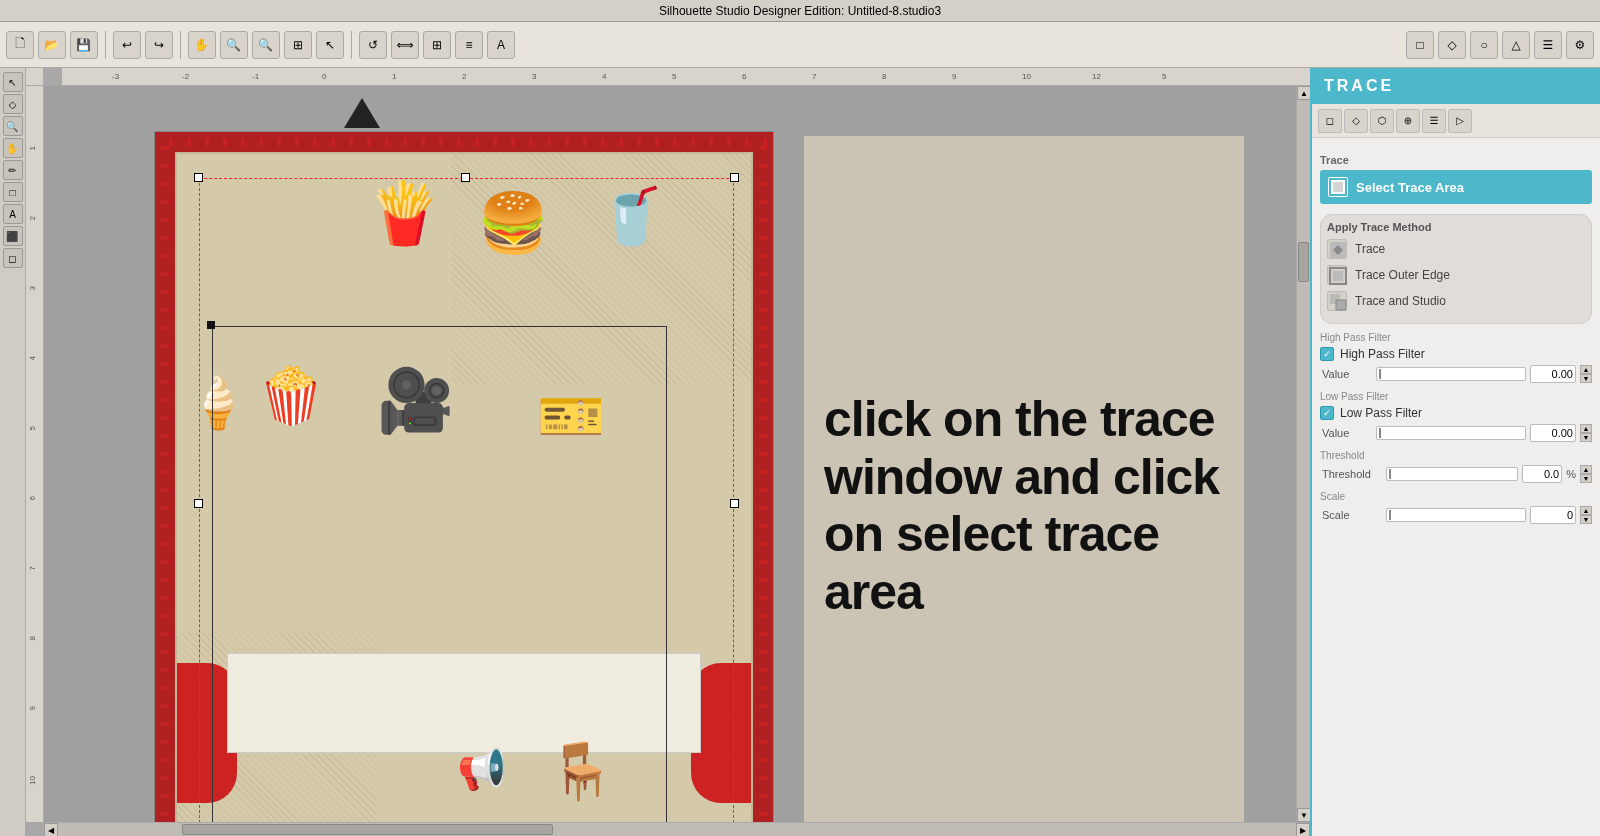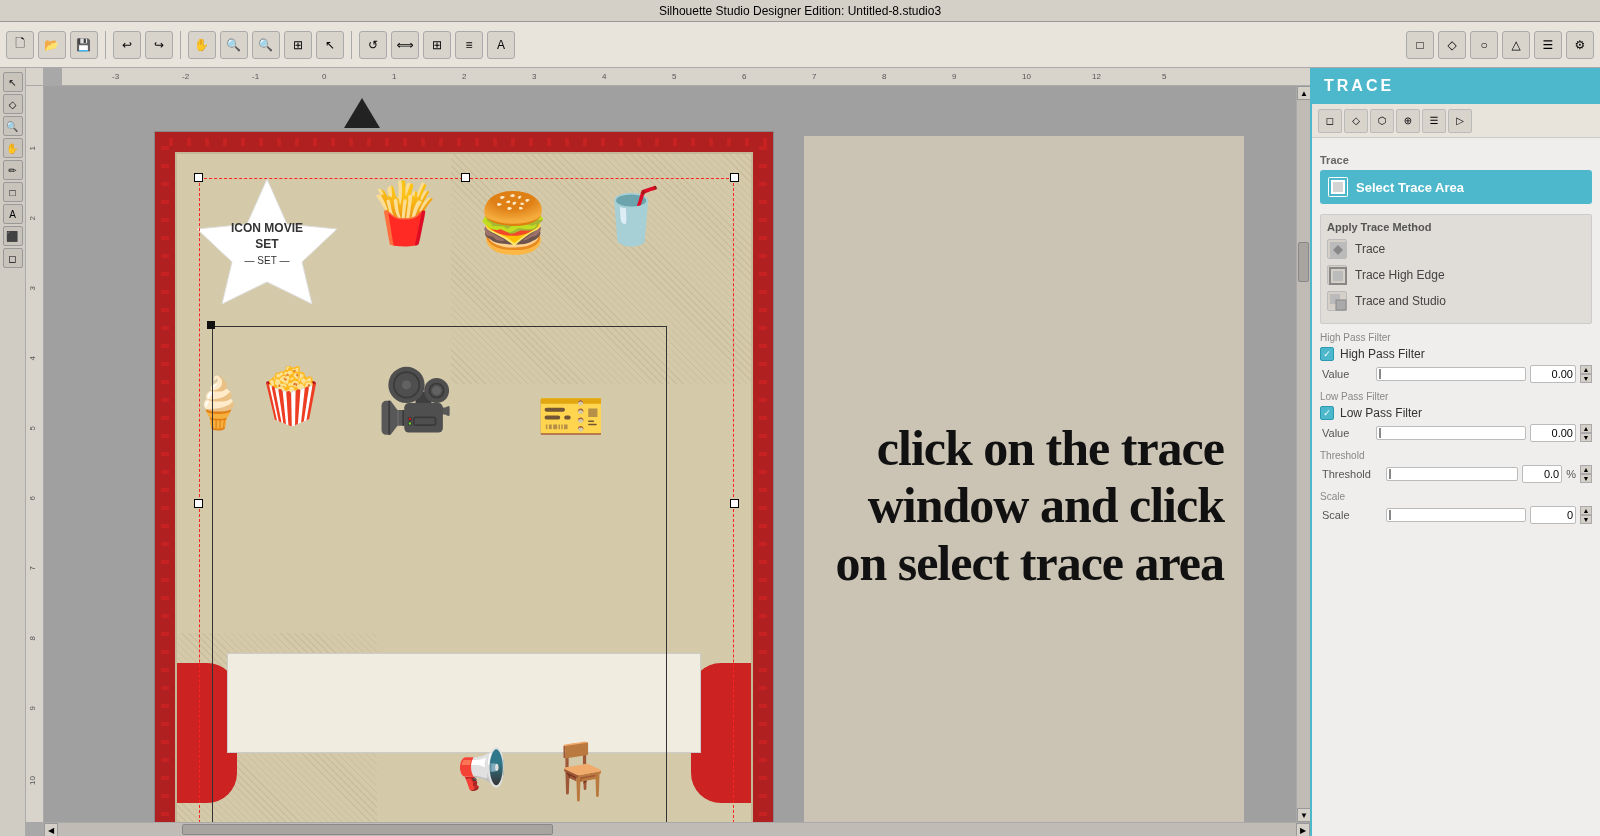--- a/index.html
+++ b/index.html
@@ -449,29 +449,20 @@
           <div style="position: absolute; top: 6px; left: 0; right: 0; height: 8px; background: repeating-linear-gradient(90deg, transparent 0, transparent 14px, #cc2222 14px, #cc2222 18px); opacity: 0.8;"></div>
 
           <div style="position: absolute; top: 0; bottom: 0; left: 6px; width: 8px; background: repeating-linear-gradient(180deg, transparent 0, transparent 14px, #cc2222 14px, #cc2222 18px); opacity: 0.8;"></div>
           <div style="position: absolute; top: 0; bottom: 0; right: 6px; width: 8px; background: repeating-linear-gradient(180deg, transparent 0, transparent 14px, #cc2222 14px, #cc2222 18px); opacity: 0.8;"></div>
 
           <div style="position: absolute; top: 22px; left: 22px; right: 22px; bottom: 22px; background: #d4c9a8;">
 
             <div style="position: absolute; top: 0; right: 0; width: 300px; height: 230px; background: repeating-linear-gradient(45deg, transparent, transparent 4px, rgba(100,80,50,0.15) 4px, rgba(100,80,50,0.15) 5px); opacity: 0.6;"></div>
             <div style="position: absolute; bottom: 0; left: 0; width: 200px; height: 200px; background: repeating-linear-gradient(45deg, transparent, transparent 4px, rgba(100,80,50,0.15) 4px, rgba(100,80,50,0.15) 5px); opacity: 0.6;"></div>
 
-            <div style="position: absolute; top: 20px; left: 10px; width: 160px; height: 130px;">
-              
-              <svg viewBox="0 0 160 130" width="160" height="130">
-                <polygon points="80,5 100,50 150,55 115,88 125,130 80,108 35,130 45,88 10,55 60,50" fill="white" stroke="#ddd" stroke-width="1"></polygon>
-                <text x="80" y="58" text-anchor="middle" font-size="12" font-weight="bold" font-family="Arial" fill="#333">ICON MOVIE</text>
-                <text x="80" y="74" text-anchor="middle" font-size="12" font-weight="bold" font-family="Arial" fill="#333">SET</text>
-                <text x="80" y="90" text-anchor="middle" font-size="10" font-family="Arial" fill="#333">— SET —</text>
-              </svg>
-            </div>
 
             <div style="position: absolute; top: 30px; left: 190px; font-size: 60px; line-height: 1;">🍟</div>
 
             <div style="position: absolute; top: 40px; left: 300px; font-size: 58px; line-height: 1;">🍔</div>
 
             <div style="position: absolute; top: 35px; left: 420px; font-size: 55px; line-height: 1; color: #cc2222;">🥤</div>
 
             <div style="position: absolute; top: 220px; left: 10px; font-size: 50px;">🍦</div>
 
             <div style="position: absolute; top: 210px; left: 80px; font-size: 55px;">🍿</div>
@@ -503,21 +494,21 @@
 
         <div style="position: absolute; top: 413px; left: 150px; width: 9px; height: 9px; background: #fff; border: 1px solid #000;"></div>
         <div style="position: absolute; top: 413px; left: 686px; width: 9px; height: 9px; background: #fff; border: 1px solid #000;"></div>
         <div style="position: absolute; top: 87px; left: 417px; width: 9px; height: 9px; background: #fff; border: 1px solid #000;"></div>
 
         <div style="position: absolute; top: 240px; left: 168px; width: 455px; height: 530px; border: 1px solid #333; pointer-events: none;"></div>
 
         <div style="position: absolute; top: 235px; left: 163px; width: 8px; height: 8px; background: #111;"></div>
 
         <div style="position: absolute; top: 50px; left: 760px; width: 440px; height: 740px; background: #cbc3b3; display: flex; align-items: center; justify-content: center; padding: 20px;">
-          <div style="font-family: Liberation Serif, serif; font-size: 50px; font-weight: 900; color: #111; text-align: right; line-height: 1.15; letter-spacing: -1px;">click on the trace window and click on select trace area</div>
+          <div style="font-family: Liberation Sans, sans-serif; font-size: 50px; font-weight: 900; color: #111; text-align: left; line-height: 1.15; letter-spacing: -1px;">click on the trace window and click on select trace area</div>
         </div>
       </div>
 
       <div id="right-scroll" style="width: 14px; background: #c8c4bc; border-left: 1px solid #aaa; display: flex; flex-direction: column; flex-shrink: 0;">
         <div class="scroll-arrow">▲</div>
         <div class="scroll-track">
           <div class="scroll-thumb"></div>
         </div>
         <div class="scroll-arrow">▼</div>
       </div>
@@ -554,41 +545,41 @@
       <button id="select-trace-btn" style="width: 100%; height: 34px; background: #4db8cc; border: none; border-radius: 3px; color: #fff; font-size: 13px; font-weight: bold; cursor: pointer; display: flex; align-items: center; padding: 0 8px; gap: 8px;">
         <div class="trace-icon" style="width: 20px; height: 20px; background: #fff; border-radius: 2px; flex-shrink: 0;">
           <svg width="20" height="20" viewBox="0 0 20 20">
             <rect x="2" y="2" width="16" height="16" fill="none" stroke="#4db8cc" stroke-width="2"></rect>
             <rect x="5" y="5" width="10" height="10" fill="#aaa" opacity="0.5"></rect>
           </svg>
         </div>
         <span>Select Trace Area</span>
       </button>
 
-      <div class="apply-section" style="background: #e0dcd8; border: 1px solid #ccc; border-radius: 2px; padding: 6px; margin-top: 10px;">
+      <div class="apply-section" style="background: #e0dcd8; border: 1px solid #ccc; border-radius: 12px; padding: 6px; margin-top: 10px;">
         <div class="apply-section-title" style="font-size: 11px; color: #555; margin-bottom: 6px; font-weight: bold;">Apply Trace Method</div>
 
         <div class="trace-option">
           <div class="trace-option-icon" style="width: 20px; height: 20px; background: #d4d0c8; border: 1px solid #bbb; border-radius: 2px; flex-shrink: 0;">
             <svg width="20" height="20" viewBox="0 0 20 20">
               <rect x="2" y="2" width="16" height="16" fill="#bbb"></rect>
               <path d="M5 10 L10 5 L15 10 L10 15 Z" fill="#888"></path>
             </svg>
           </div>
           <span class="trace-option-label">Trace</span>
         </div>
 
         <div class="trace-option">
           <div class="trace-option-icon" style="width: 20px; height: 20px; background: #d4d0c8; border: 1px solid #bbb; border-radius: 2px; flex-shrink: 0;">
             <svg width="20" height="20" viewBox="0 0 20 20">
               <rect x="2" y="2" width="16" height="16" fill="none" stroke="#888" stroke-width="2"></rect>
               <rect x="5" y="5" width="10" height="10" fill="#bbb"></rect>
             </svg>
           </div>
-          <span class="trace-option-label">Trace High Edge</span>
+          <span class="trace-option-label">Trace Outer Edge</span>
         </div>
 
         <div class="trace-option">
           <div class="trace-option-icon" style="width: 20px; height: 20px; background: #d4d0c8; border: 1px solid #bbb; border-radius: 2px; flex-shrink: 0;">
             <svg width="20" height="20" viewBox="0 0 20 20">
               <rect x="2" y="2" width="10" height="10" fill="#bbb"></rect>
               <rect x="8" y="8" width="10" height="10" fill="#aaa" stroke="#888" stroke-width="1"></rect>
             </svg>
           </div>
           <span class="trace-option-label">Trace and Studio</span>

